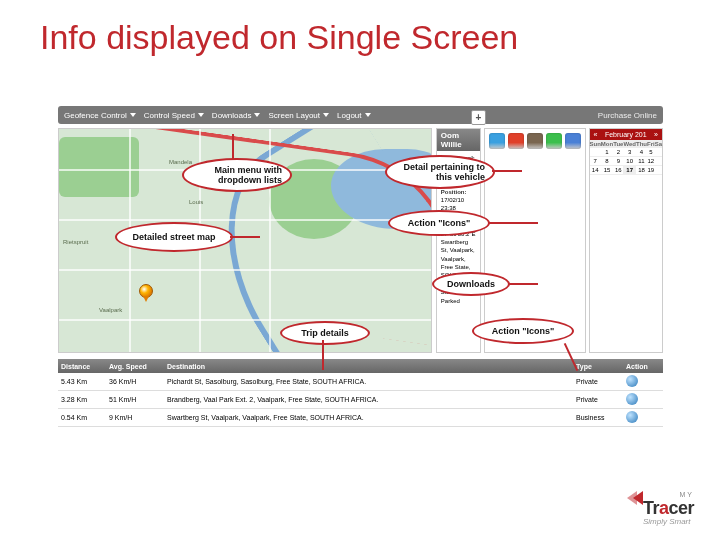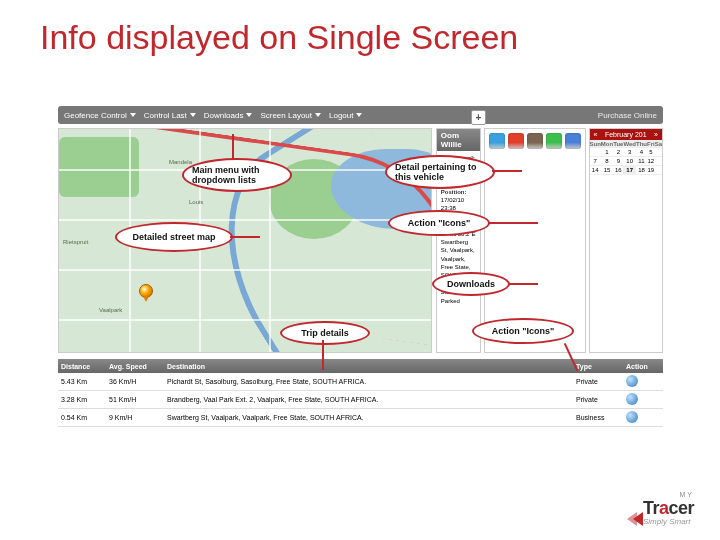--- a/index.html
+++ b/index.html
@@ -37,44 +37,44 @@
   .cal-grid { display: grid; grid-template-columns: repeat(7,1fr); text-align: center; }
   .cal-grid .dh { background: #eee; color: #666; font-weight: bold; padding: 1px 0; }
   .cal-grid .d { padding: 1px 0; border-bottom: 1px solid #eee; }
   .cal-grid .sel { background: #eee; font-weight: bold; }
   .trip-head { display: flex; background: linear-gradient(#888,#666); color: #fff; font-size: 7px; font-weight: bold; height: 14px; align-items: center; }
   .trip-head > div { padding: 0 3px; }
   .col-d { width: 48px; } .col-s { width: 58px; } .col-dest { flex: 1; } .col-t { width: 50px; } .col-a { width: 40px; }
   .trip-row { display: flex; font-size: 7px; height: 18px; align-items: center; border-bottom: 1px solid #ddd; }
   .trip-row > div { padding: 0 3px; }
   .ta { width: 12px; height: 12px; border-radius: 50%; background: radial-gradient(circle at 35% 35%,#bfe3ff,#2a78b8); display: inline-block; }
-  .callout { position: absolute; background: #fff; border: 2px solid #c0282d; border-radius: 50%; font-size: 9px; font-weight: bold; color: #111; display: flex; align-items: center; justify-content: center; text-align: left; padding: 4px 8px; line-height: 1.15; }
+  .callout { position: absolute; background: #fff; border: 2px solid #c0282d; border-radius: 50%; font-size: 9px; font-weight: bold; color: #111; display: flex; align-items: center; justify-content: center; text-align: right; padding: 4px 8px; line-height: 1.15; }
   .callout.oval { width: 110px; height: 34px; }
   .callout.oval2 { width: 118px; height: 30px; }
   .pointer { position: absolute; background: #c0282d; }
-  .footer { position: absolute; right: 26px; bottom: 14px; display: flex; align-items: flex-end; gap: 0; }
+  .footer { position: absolute; right: 26px; bottom: 14px; display: flex; align-items: flex-start; gap: 0; }
   .chev { width: 0; height: 0; border-top: 7px solid transparent; border-bottom: 7px solid transparent; border-right: 10px solid #c0282d; }
   .brand { font-size: 18px; font-weight: bold; color: #333; letter-spacing: -0.5px; }
   .brand .r { color: #c0282d; }
   .tag { font-size: 8px; color: #999; font-style: italic; margin-top: -2px; }
 </style>
 </head>
 <body>
 
 <div class="slide-title">Info displayed on Single Screen</div>
 
 <div class="app">
 
   <div class="menubar">
     <div>
         <span>Geofence Control</span>
         <span class="caret"></span>
       </div>
     <div>
-        <span>Control Last</span>
+        <span>Control Speed</span>
         <span class="caret"></span>
       </div>
     <div>
         <span>Downloads</span>
         <span class="caret"></span>
       </div>
     <div>
         <span>Screen Layout</span>
         <span class="caret"></span>
       </div>

